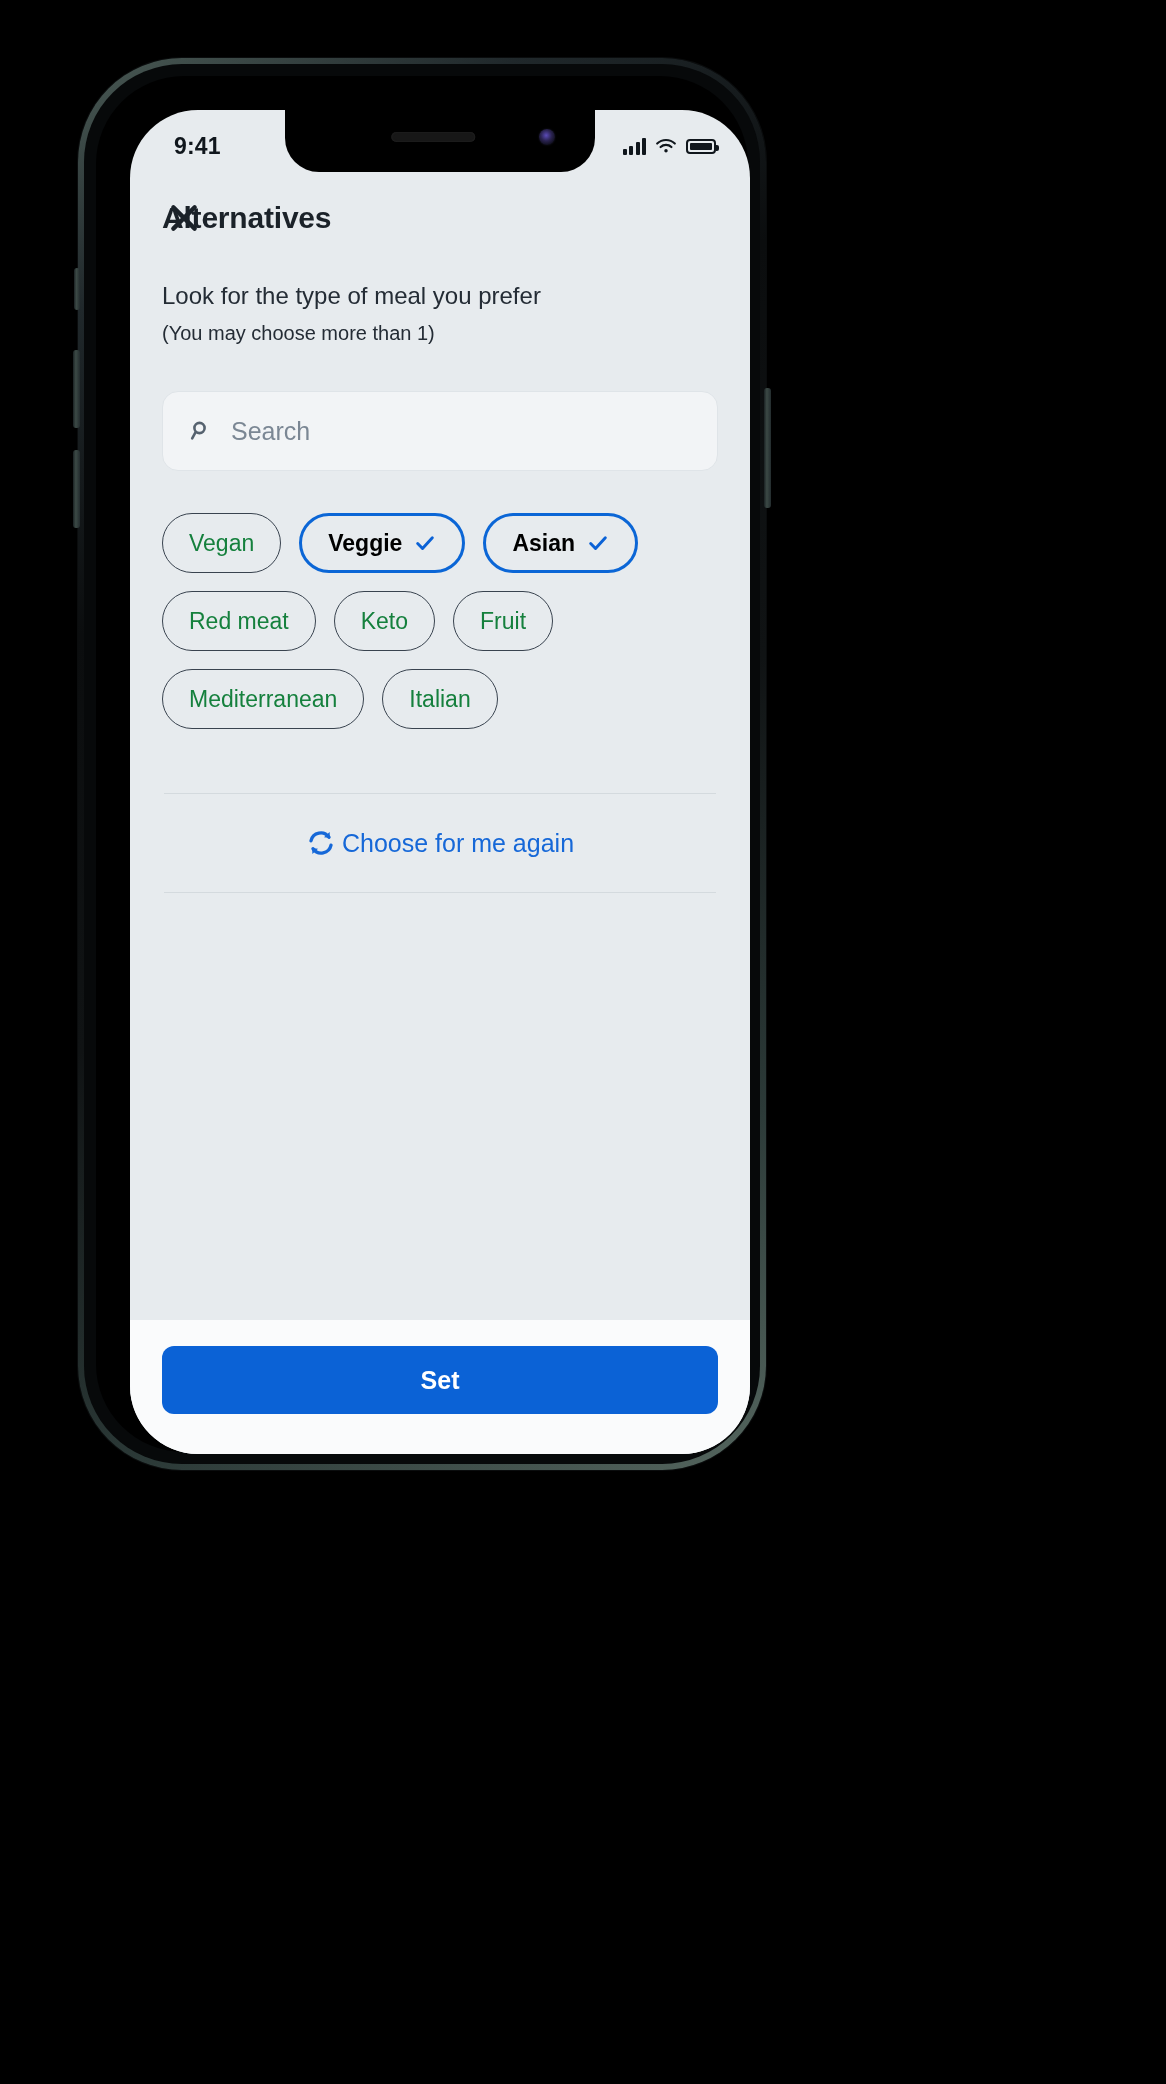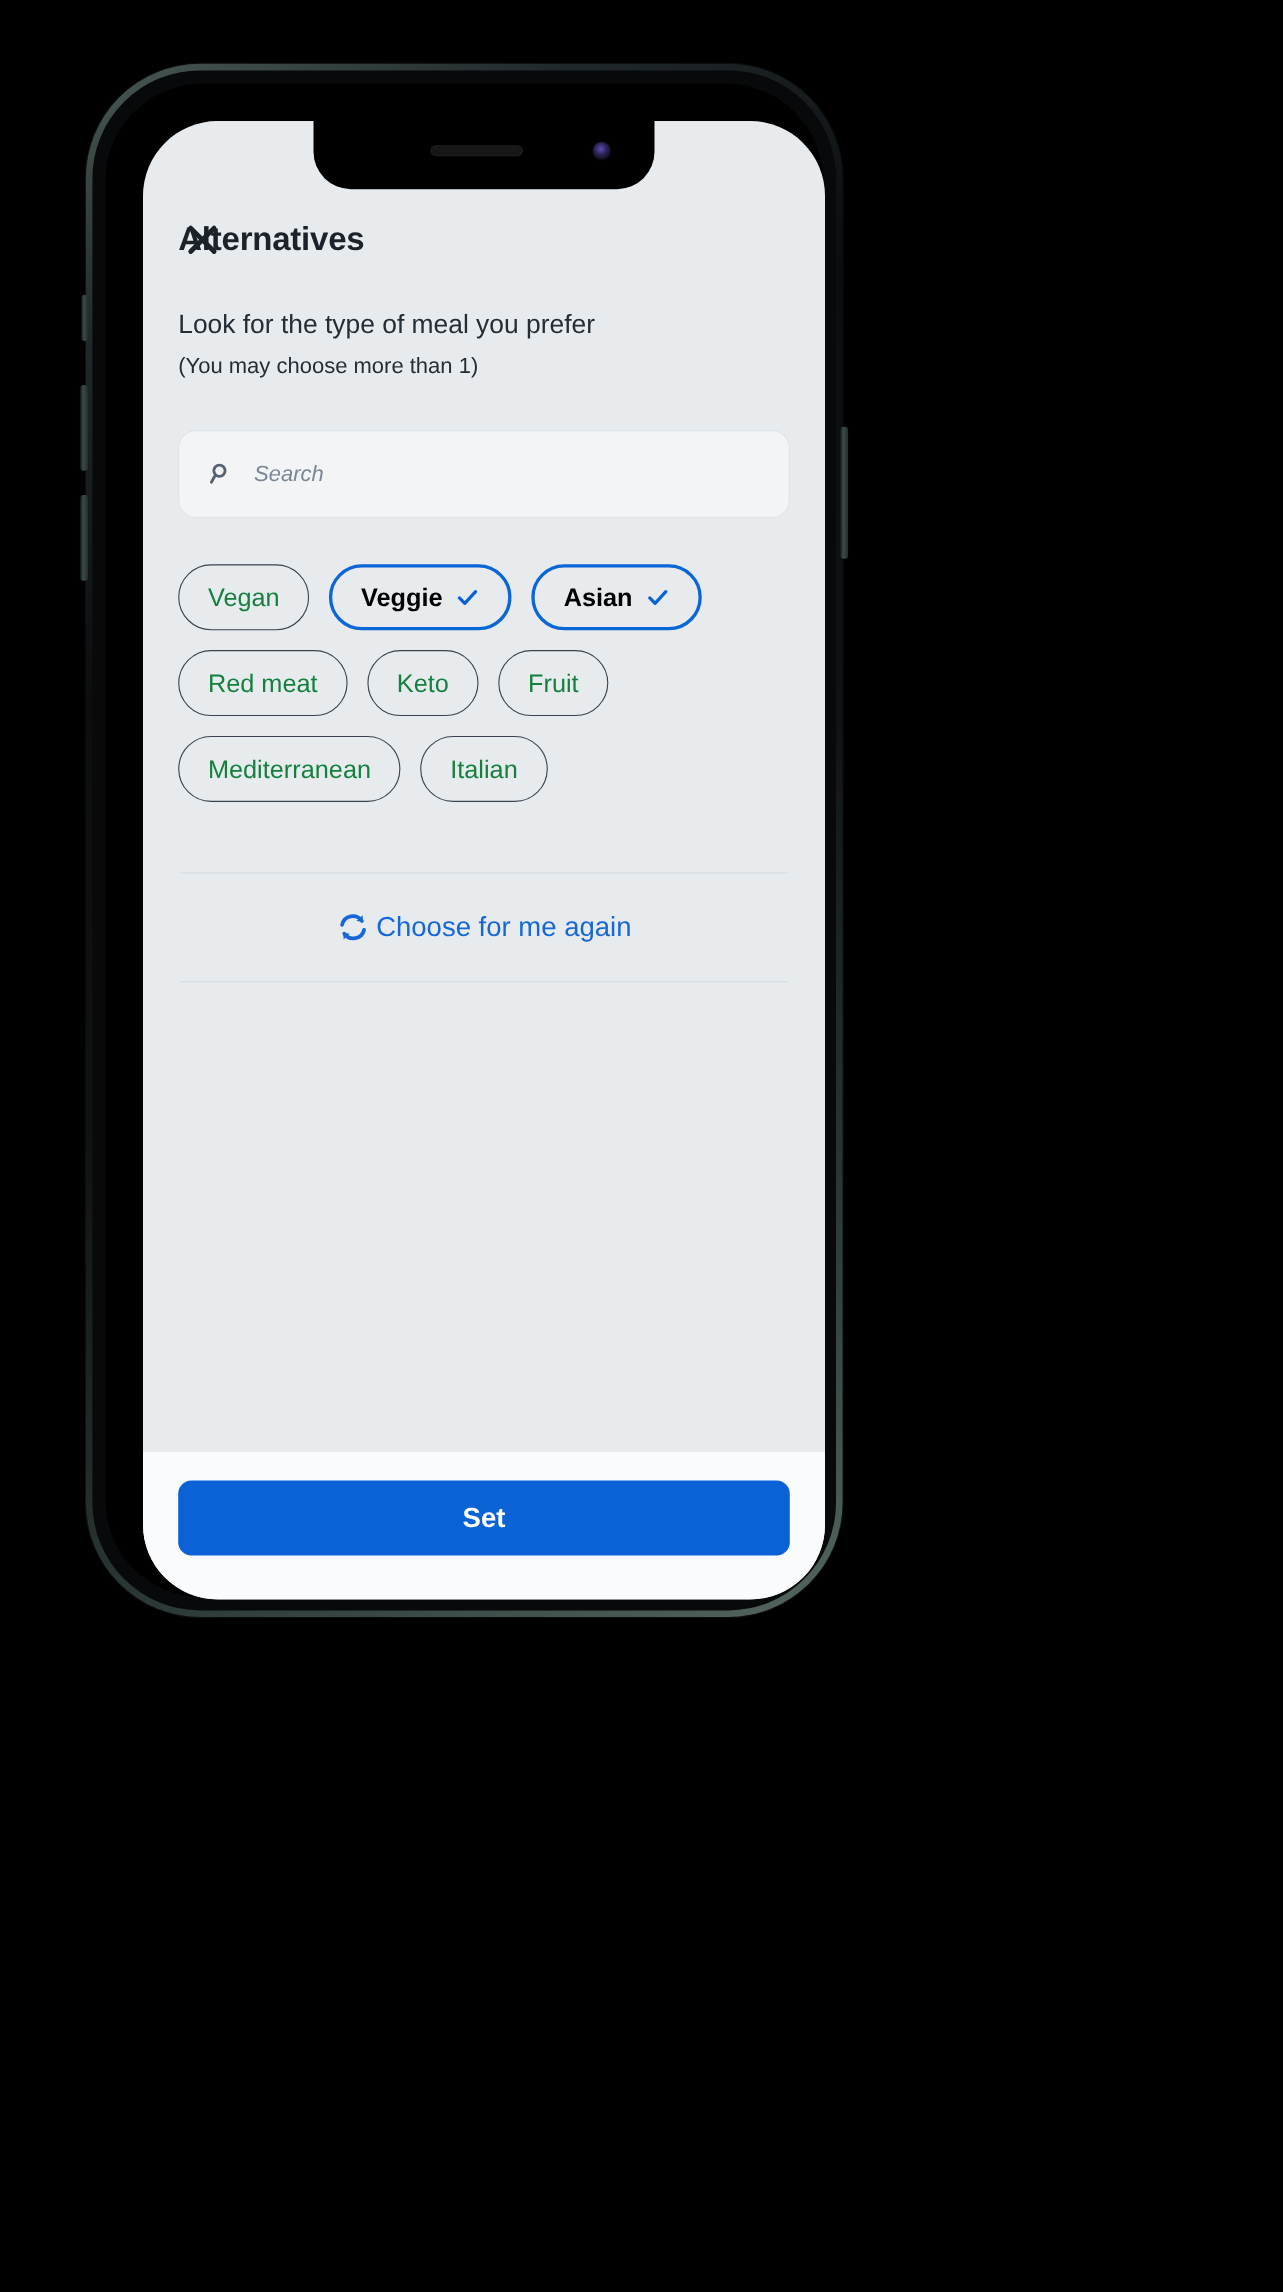--- a/index.html
+++ b/index.html
@@ -156,21 +156,21 @@
     margin-top: 46px;
     height: 80px;
     background: #f2f4f6;
     border: 1px solid #dfe4e8;
     border-radius: 16px;
     display: flex; align-items: center;
     gap: 18px;
     padding: 0 26px;
   }
   .search-ph {
-    font-size: 20px; color: #7b8794; font-style: italic;
+    font-size: 25px; color: #7b8794;
   }
 
   .chips {
     margin-top: 42px;
     display: flex; flex-wrap: wrap;
     gap: 18px 18px;
   }
   .chip {
     height: 60px;
     display: inline-flex; align-items: center;
@@ -238,20 +238,39 @@
     <div class="device-mid">
       <div class="device-bezel">
 
         <div class="screen">
 
           <div class="notch">
             <div class="speaker"></div>
             <div class="frontcam"></div>
           </div>
 
+          <div class="statusbar">
+            <div class="status-time">9:41</div>
+            <div class="status-icons">
+              <div class="bars">
+                <i></i>
+                  <i></i>
+                  <i></i>
+                  <i></i>
+              </div>
+              <svg class="wifi" viewBox="0 0 24 18">
+                <path d="M12 15.6a1.9 1.9 0 1 0 0 -3.8 1.9 1.9 0 0 0 0 3.8z" fill="#10161c"></path>
+                <path d="M6.1 9.6a8.6 8.6 0 0 1 11.8 0" stroke="#10161c" stroke-width="2.4" fill="none" stroke-linecap="round"></path>
+                <path d="M2.4 5.7a14 14 0 0 1 19.2 0" stroke="#10161c" stroke-width="2.4" fill="none" stroke-linecap="round"></path>
+              </svg>
+              <div class="battery">
+                  <span></span>
+                </div>
+            </div>
+          </div>
 
           <div class="app">
 
             <div class="scrollarea">
 
               <div class="apphead">
                 <div class="close-btn">
                   <svg width="34" height="34" viewBox="0 0 24 24">
                     <path d="M4.5 4.5 L19.5 19.5 M19.5 4.5 L4.5 19.5" stroke="#1b2229" stroke-width="3.1" stroke-linecap="round"></path>
                   </svg>

